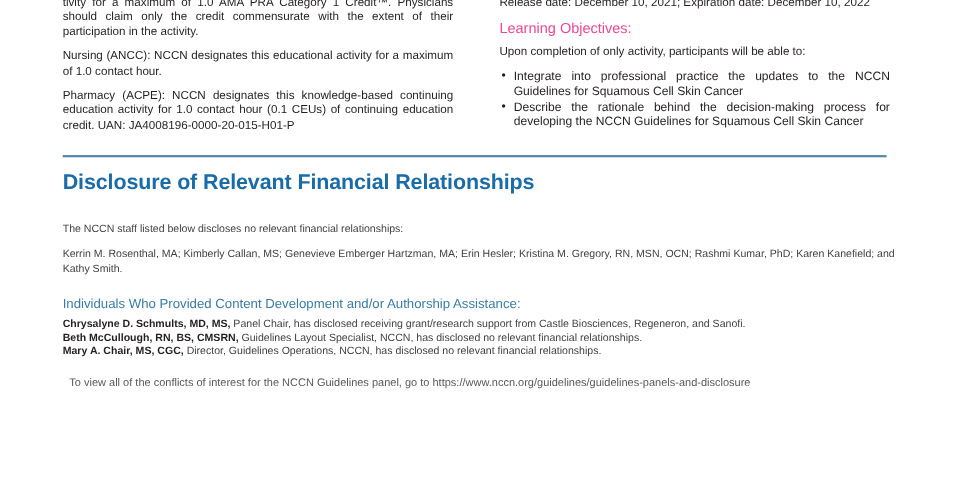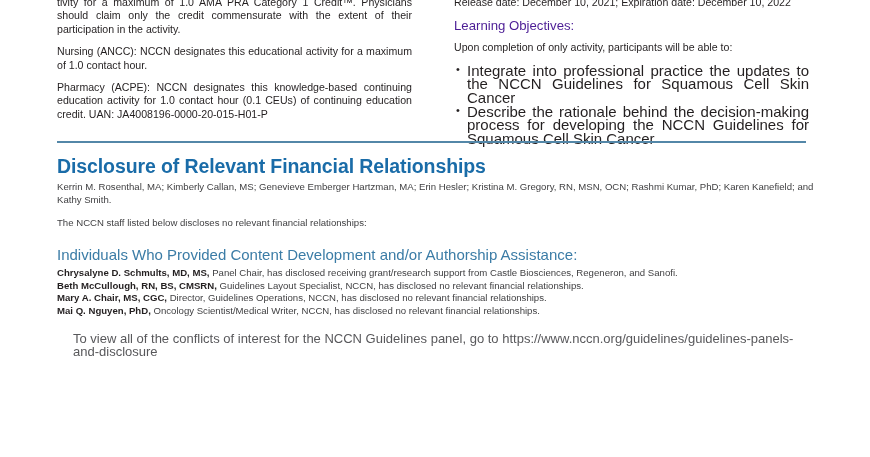--- a/index.html
+++ b/index.html
@@ -49,32 +49,32 @@
   .body-text b { font-weight: normal; }
 
   .clip-first {
     
     margin-top: 0;
   }
 
   .subheading {
     font-size: 13.2px;
     line-height: 16px;
-    color: #4c1d95;
+    color: #ec4899;
     margin: 0 0 7px 0;
     font-weight: normal;
   }
 
   ul.objectives {
     margin: 0;
     padding: 0 0 0 13px;
     list-style: none;
   }
   ul.objectives li {
-    font-size: 15px;
+    font-size: 11px;
     line-height: 13.4px;
     text-align: justify;
     margin-bottom: 1px;
     position: relative;
   }
   ul.objectives li::before {
     content: "\2022";
     position: absolute;
     left: -11px;
     top: -1px;
@@ -97,56 +97,56 @@
     position: absolute;
     left: 57px;
     top: 155px;
     width: 760px;
   }
   .title-main {
     font-size: 19.5px;
     line-height: 23px;
     font-weight: bold;
     color: #1a6ca8;
-    margin: 0 0 2px 0;
+    margin: 0 0 24px 0;
     letter-spacing: -0.1px;
   }
   .small-text {
     font-size: 9.6px;
     line-height: 13px;
     color: #3f3f41;
     margin: 0 0 10px 0;
   }
 
   .section-head {
-    font-size: 15px;
+    font-size: 12px;
     line-height: 15px;
     color: #3b7ca6;
     font-weight: normal;
     margin: 0 0 5px 0;
   }
 
   .people {
     margin: 0 0 14px 0;
   }
   .people .person {
     font-size: 9.6px;
     line-height: 12.6px;
     color: #3f3f41;
   }
   .people .person b {
     color: #231f20;
     font-weight: bold;
   }
 
   .footnote {
-    font-size: 13px;
+    font-size: 10px;
     line-height: 12.6px;
     color: #58585b;
-    margin: 16px;
+    margin: 6px;
   }
 
   .pos-authorship { margin-top: 18px; }
   .pos-footnote  { margin-top: 16px; }
 </style>
 </head>
 <body>
 
 <div class="page">
 
@@ -174,30 +174,29 @@
     </div>
 
   </div>
 
   <div class="rule"></div>
 
   <div class="disclosure">
 
     <h1 class="title-main">Disclosure of Relevant Financial Relationships</h1>
 
+    <p class="small-text">The NCCN staff listed below discloses no relevant financial relationships:</p>
+
     <p class="small-text">Kerrin M. Rosenthal, MA; Kimberly Callan, MS; Genevieve Emberger Hartzman, MA; Erin Hesler; Kristina M. Gregory, RN, MSN, OCN; Rashmi Kumar, PhD; Karen Kanefield; and Kathy Smith.</p>
-
-    <p class="small-text">The NCCN staff listed below discloses no relevant financial relationships:</p>
 
     <h2 class="section-head pos-authorship">Individuals Who Provided Content Development and/or Authorship Assistance:</h2>
 
     <div class="people">
       <div class="person"><b>Chrysalyne D. Schmults, MD, MS,</b><span> Panel Chair, has disclosed receiving grant/research support from Castle Biosciences, Regeneron, and Sanofi.</span></div>
       <div class="person"><b>Beth McCullough, RN, BS, CMSRN,</b><span> Guidelines Layout Specialist, NCCN, has disclosed no relevant financial relationships.</span></div>
       <div class="person"><b>Mary A. Chair, MS, CGC,</b><span> Director, Guidelines Operations, NCCN, has disclosed no relevant financial relationships.</span></div>
-      <div class="person"><b>Mai Q. Nguyen, PhD,</b><span> Oncology Scientist/Medical Writer, NCCN, has disclosed no relevant financial relationships.</span></div>
     </div>
 
     <p class="footnote pos-footnote">To view all of the conflicts of interest for the NCCN Guidelines panel, go to https://www.nccn.org/guidelines/guidelines-panels-and-disclosure</p>
 
   </div>
 
 </div>
 
 </body></html>

